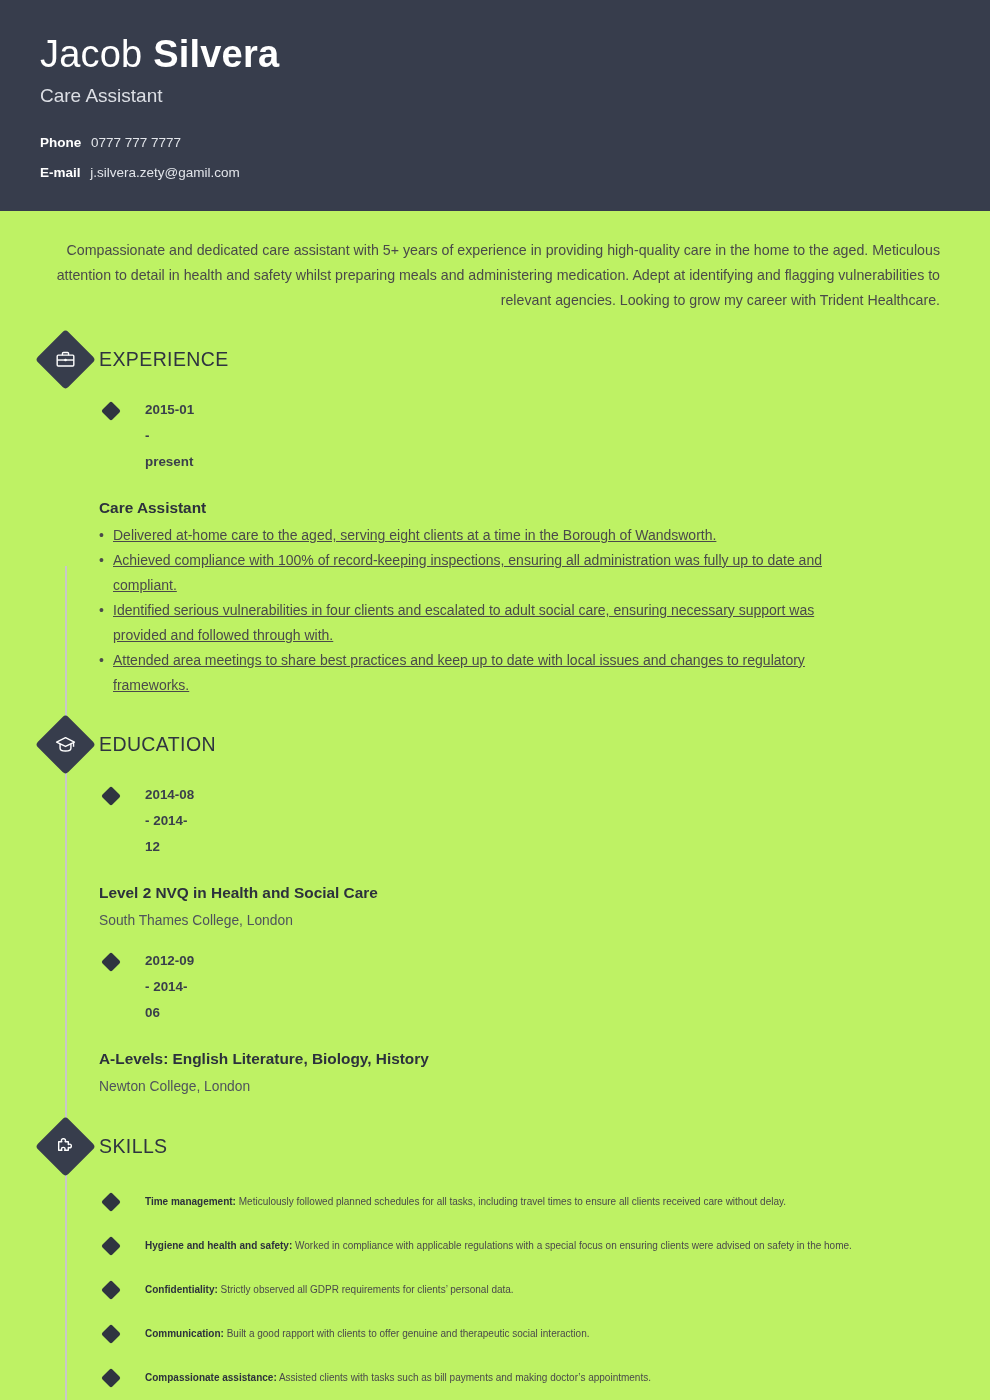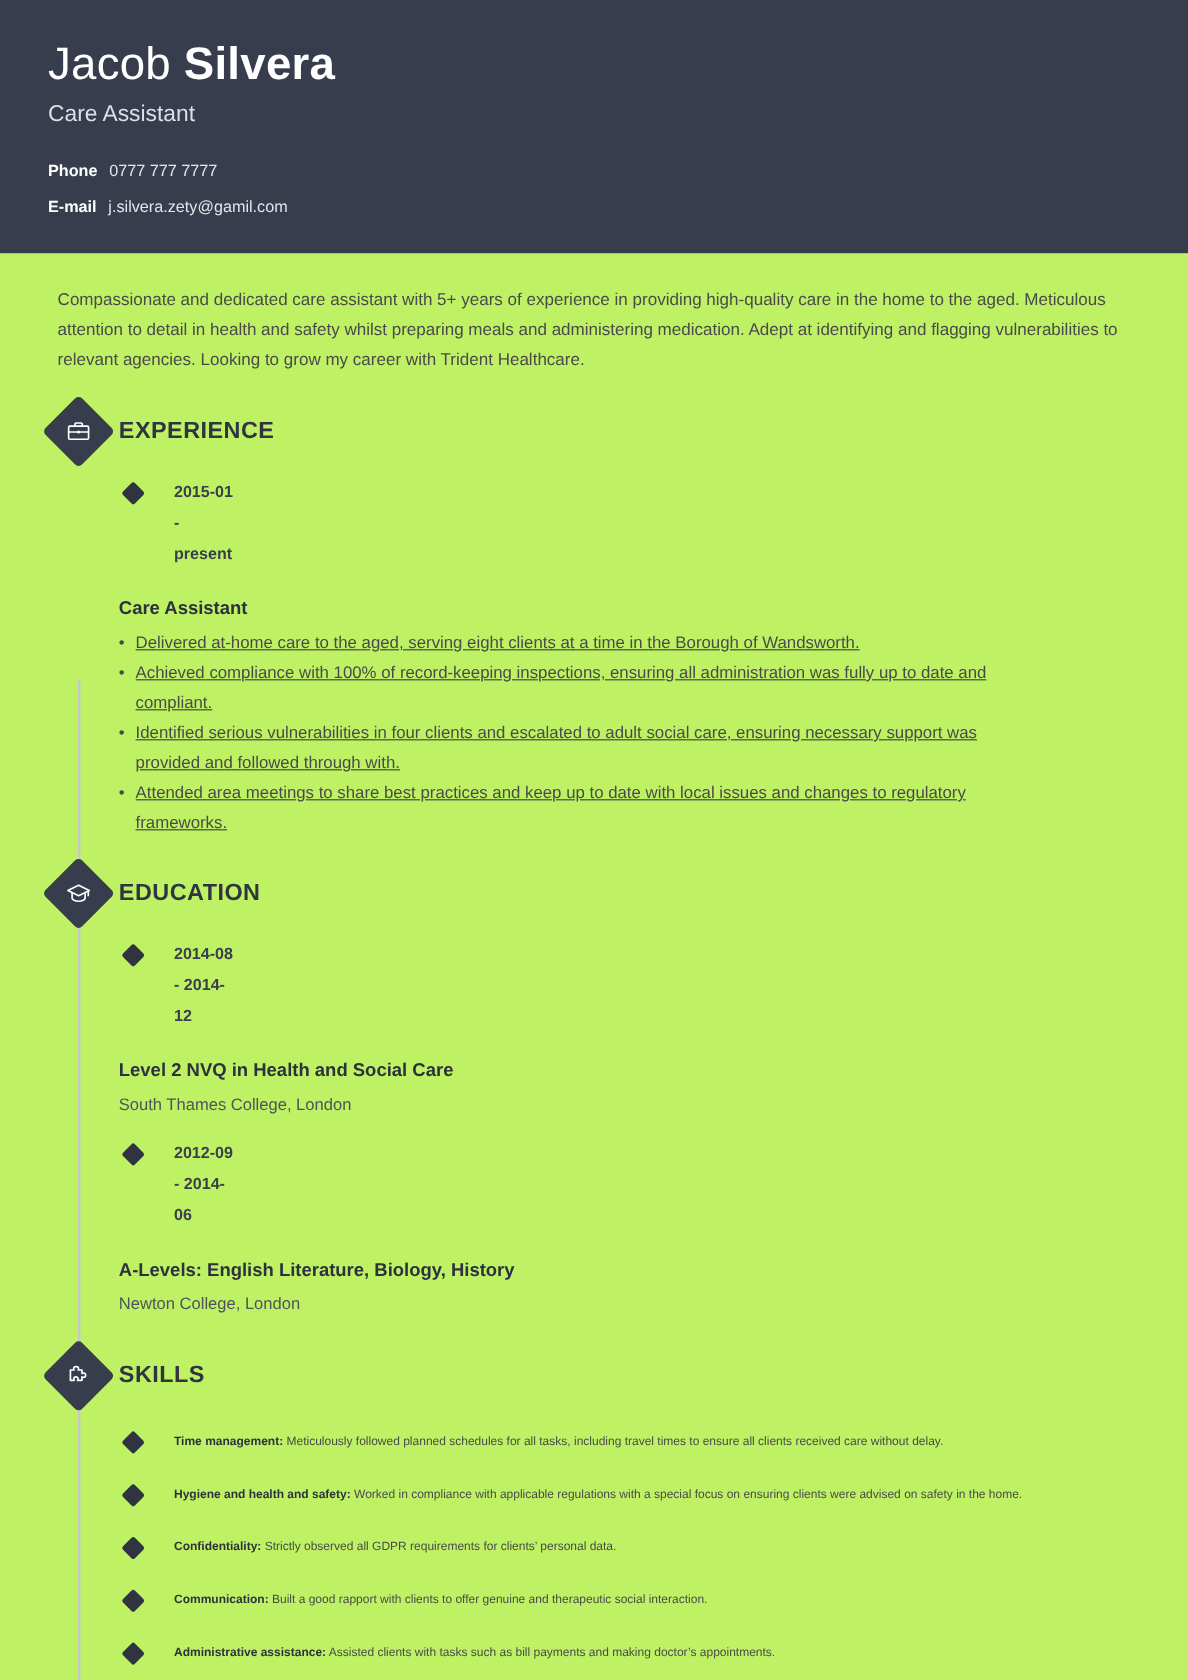--- a/index.html
+++ b/index.html
@@ -68,20 +68,21 @@
     padding: 0 44px 0 46px;
   }
 
   .summary {
     font-size: 14.2px;
     line-height: 25px;
     color: #4a4a4a;
     padding: 27px 6px 0 2px;
     margin-bottom: 22px;
     max-width: 905px;
+    text-align: right;
   }
 
   
   .rail {
     position: absolute;
     left: 65px;
     top: 355px;
     width: 1.6px;
     height: 872px;
     background: #c8c8c8;
@@ -112,21 +113,21 @@
     justify-content: center;
   }
   .diamond-icon svg {
     transform: rotate(-45deg);
     display: block;
   }
 
   .section-title {
     margin-left: 53px;
     font-size: 19.5px;
-    font-weight: 700;
+    font-weight: 400;
     color: #2f3440;
     letter-spacing: 0.4px;
   }
 
   
   .entry {
     position: relative;
     display: flex;
     padding-left: 53px;
     margin-top: 14px;
@@ -382,21 +383,21 @@
         <span class="skill-name">Confidentiality:</span>
         <span>Strictly observed all GDPR requirements for clients’ personal data.</span>
       </div>
       <div class="skill-item">
         <span class="skill-bullet"></span>
         <span class="skill-name">Communication:</span>
         <span>Built a good rapport with clients to offer genuine and therapeutic social interaction.</span>
       </div>
       <div class="skill-item">
         <span class="skill-bullet"></span>
-        <span class="skill-name">Administrative assistance:</span>
+        <span class="skill-name">Compassionate assistance:</span>
         <span>Assisted clients with tasks such as bill payments and making doctor’s appointments.</span>
       </div>
     </div>
 
     <div class="section sec-languages">
       <div class="section-head">
         <span class="diamond-icon">
           <svg width="21" height="21" viewBox="0 0 24 24" fill="none" stroke="#ffffff" stroke-width="1.6" stroke-linejoin="round">
             <line x1="6.4" y1="3.4" x2="6.4" y2="20.6"></line>
             <path d="M6.4 4.4h11.3v8.6H6.4z"></path>

